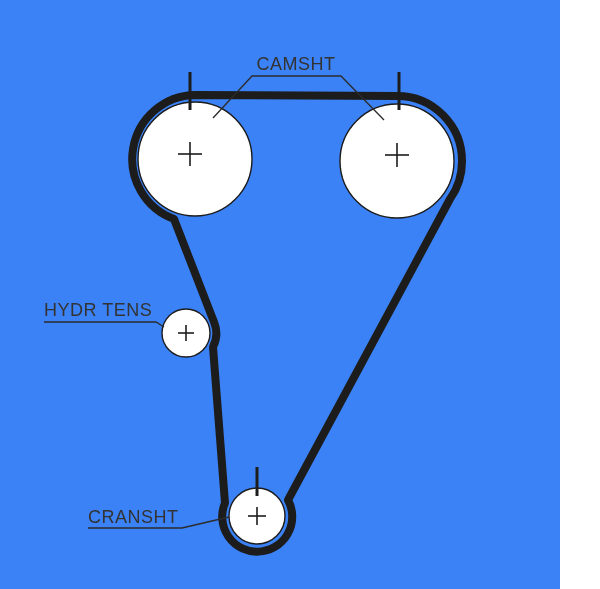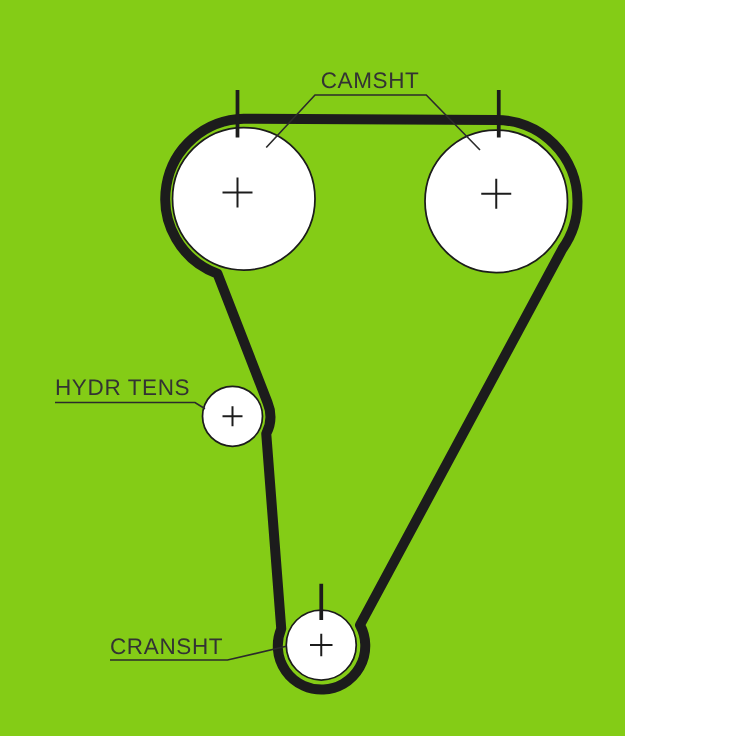--- a/index.html
+++ b/index.html
@@ -3,23 +3,23 @@
 <meta charset="utf-8">
 <style>
   html, body {
     margin: 0;
     padding: 0;
     background: #ffffff;
     font-family: "Liberation Sans", sans-serif;
   }
   .canvas {
     position: relative;
-    width: 500px;
+    width: 560px;
     height: 589px;
-    background: #84cc16;
+    background: #3b82f6;
     overflow: hidden;
   }
   svg { display: block; }
   .belt {
     fill: none;
     stroke-width: 8;
     stroke-linejoin: round;
   }
   .pulley {
     fill: #ffffff;

